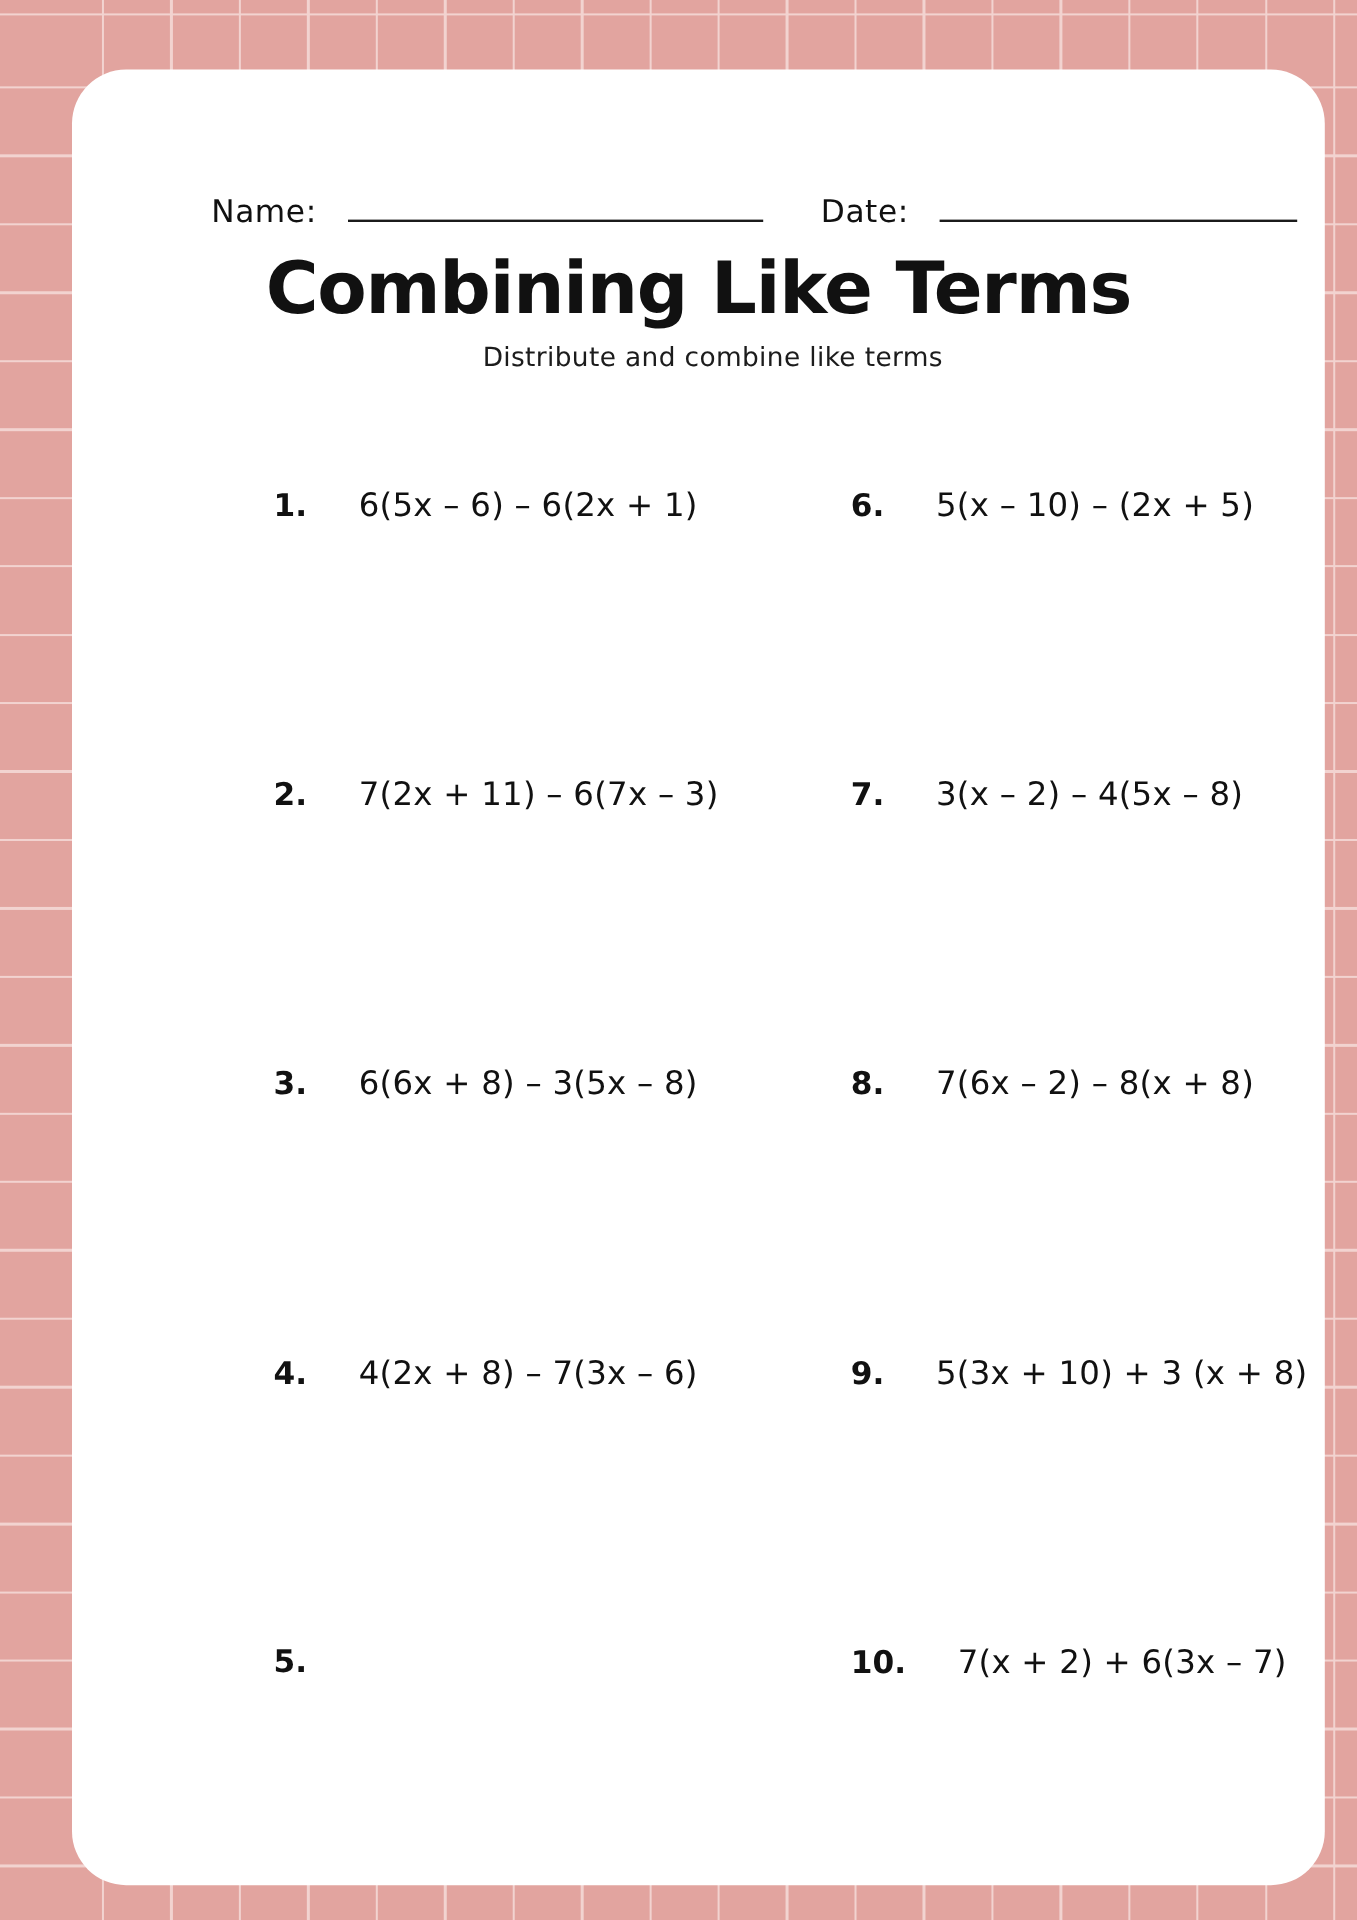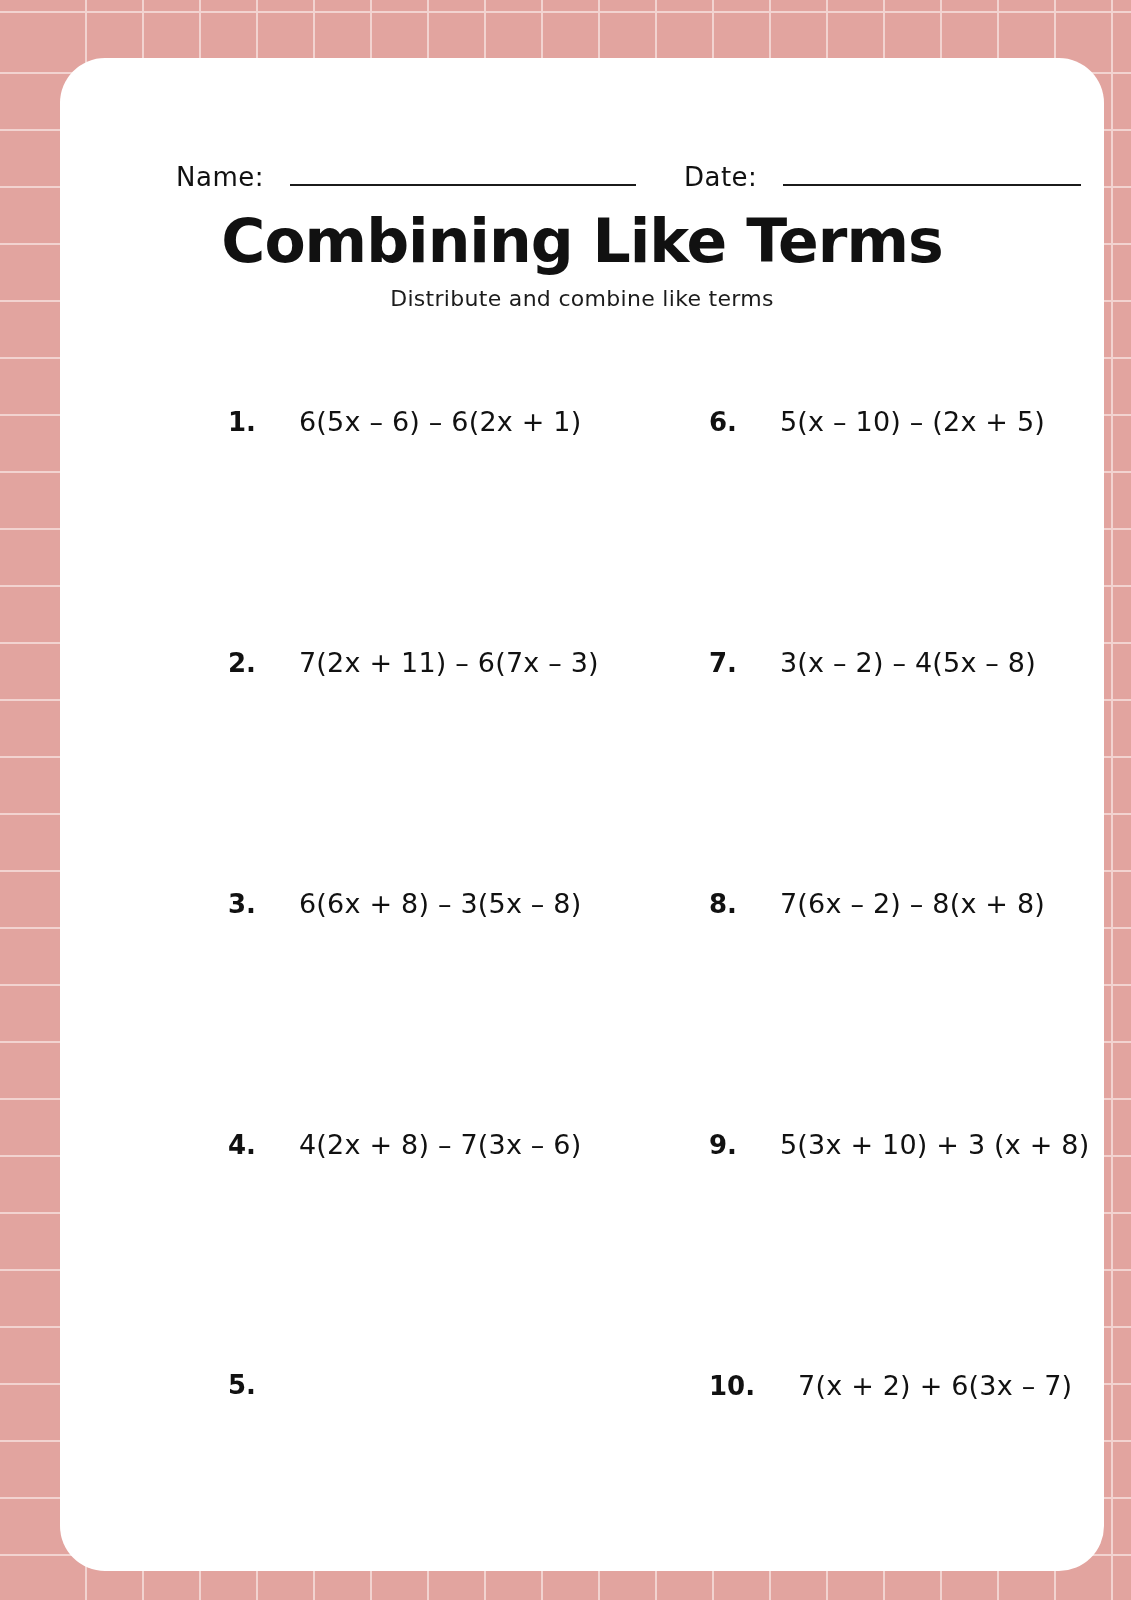--- a/index.html
+++ b/index.html
@@ -63,21 +63,21 @@
     text-align: center;
     font-size: 60px;
     font-weight: bold;
     letter-spacing: -1px;
     color: #111;
     margin-top: 16px;
   }
   .subtitle {
     position: absolute;
     top: 212px;
-    left: 0;
+    left: 12px;
     width: 100%;
     text-align: center;
     font-size: 22px;
     letter-spacing: 0.3px;
     color: #1c1c1c;
   }
 
   
   .problems {
     position: absolute;

